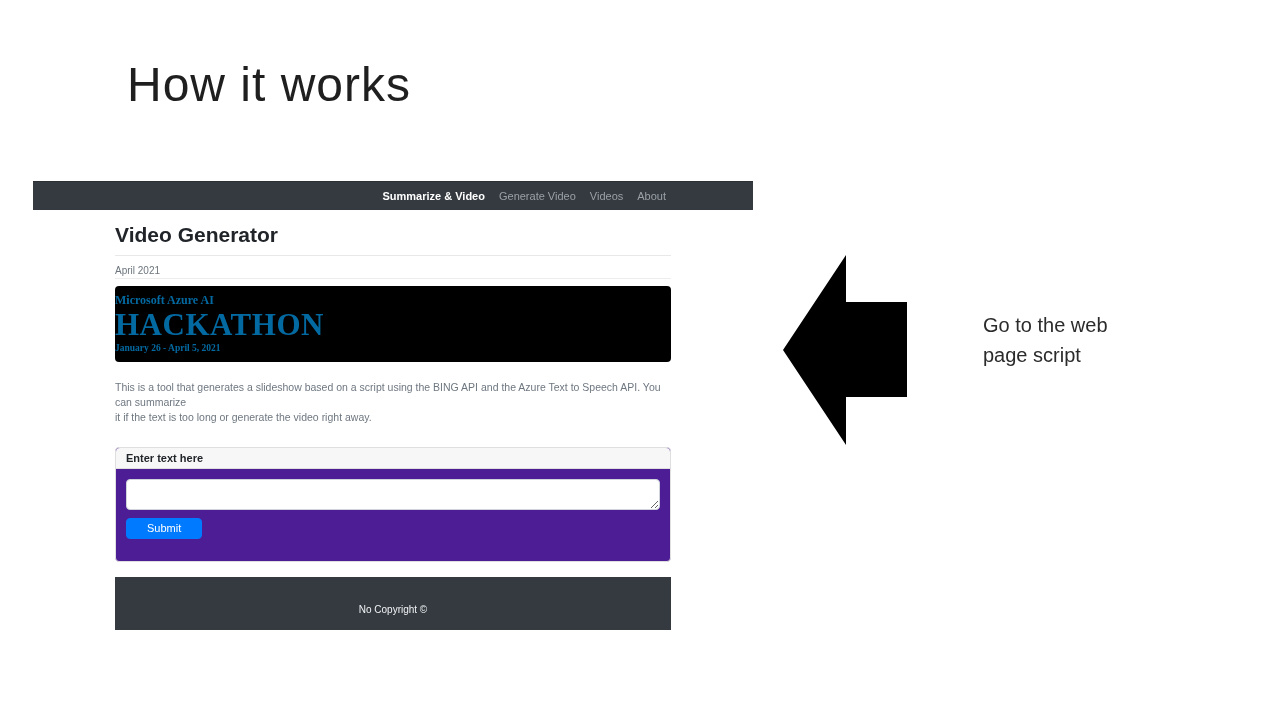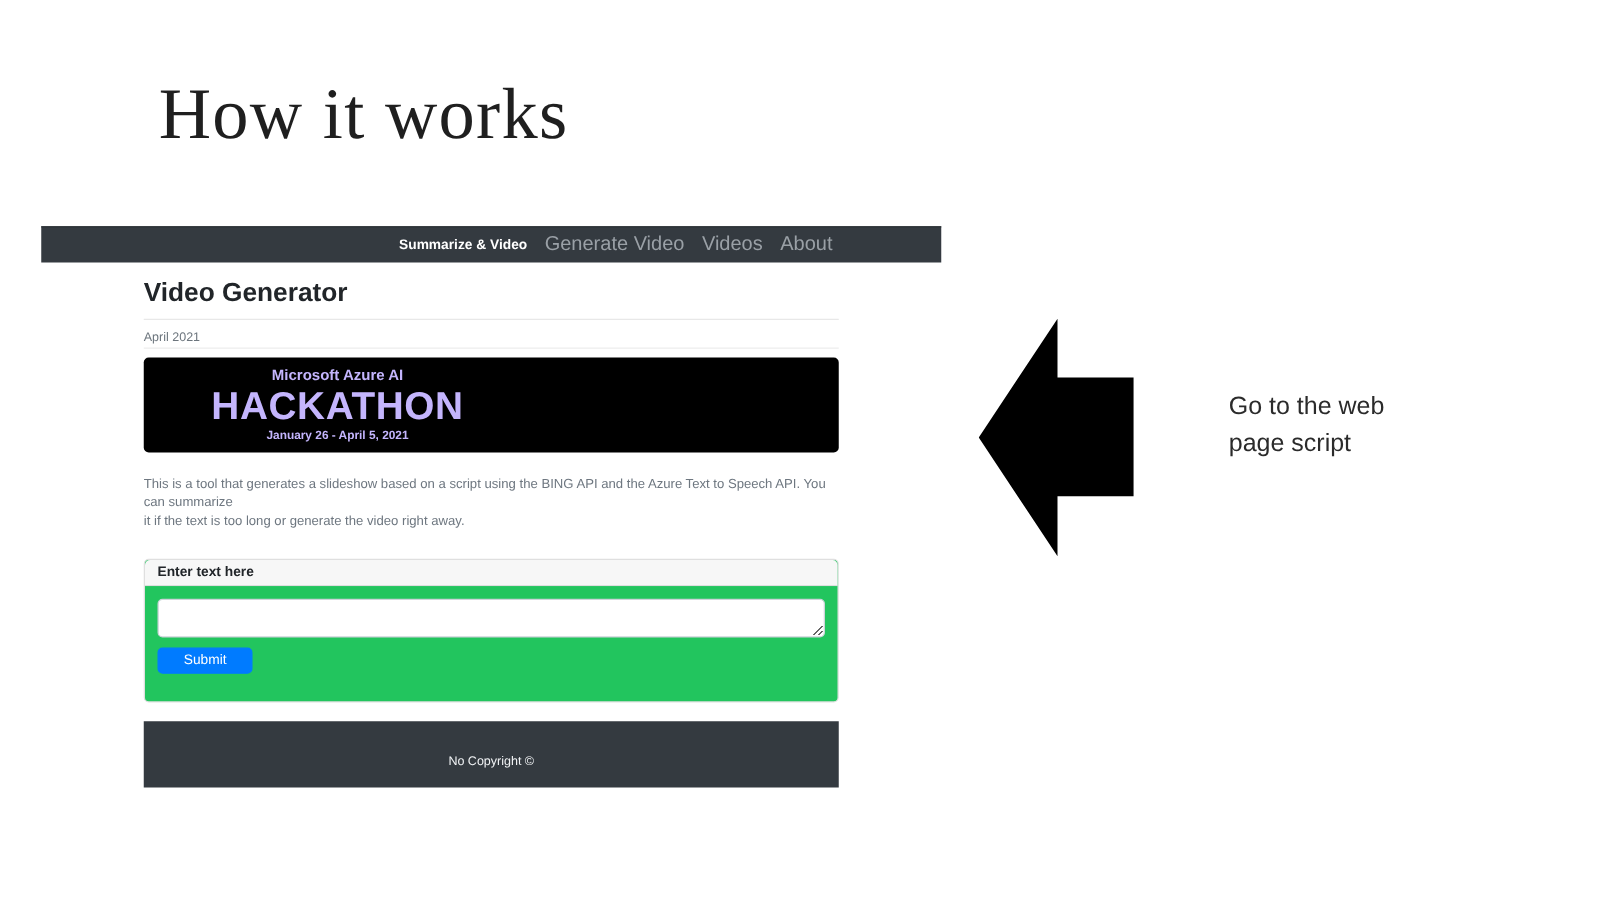--- a/index.html
+++ b/index.html
@@ -8,25 +8,24 @@
     font-family: "Liberation Sans", sans-serif;
     background: #ffffff;
     position: relative;
     overflow: hidden;
   }
 
   
   .slide-title {
     position: absolute;
     left: 127px; top: 57px;
-    font-size: 58px;
+    font-size: 48px;
     font-weight: 300;
     letter-spacing: 1px;
     color: #1f1f1f;
-    font-family: Liberation Serif, serif;
   }
 
   .caption {
     position: absolute;
     left: 983px; top: 310px;
     font-size: 20px;
     font-weight: 300;
     line-height: 30px;
     color: #2b2b2b;
   }
@@ -60,21 +59,21 @@
   }
   .navbar-brand {
     color: #ffffff;
     font-size: 11px;
     font-weight: 700;
     padding: 0 7px;
     cursor: pointer;
   }
   .nav-link {
     color: #9aa0a6;
-    font-size: 16px;
+    font-size: 11px;
     padding: 0 7px;
     cursor: pointer;
   }
 
   .page-container { width: 556px; margin: 4px auto; }
 
   .page-heading {
     margin-top: 11px;
     font-size: 21px;
     line-height: 27px;
@@ -93,38 +92,38 @@
   }
 
   .banner {
     margin-top: 7px;
     height: 76px;
     background: var(--banner-bg, #000000);
     border-radius: 4px;
     padding-top: 6px;
     overflow: hidden;
   }
-  .banner-logo { width: 310px; text-align: center; color: #c4b5fd; }
+  .banner-logo { width: 310px; color: #0369a1; font-family: Liberation Serif, serif; }
   .banner-line1 { font-size: 12px; font-weight: 600; line-height: 16px; }
   .banner-line2 { font-size: 31px; font-weight: 800; line-height: 34px; letter-spacing: 0.5px; }
   .banner-line3 { font-size: 9.5px; font-weight: 700; line-height: 13px; }
 
   .page-desc {
     margin-top: 18px;
     font-size: 10.5px;
     line-height: 15px;
     color: #6e7780;
   }
   .page-desc span { display: block; }
 
   .card {
     margin-top: 22px;
     border: 1px solid #dfdfdf;
     border-radius: 4px;
-    background: #22c55e;
+    background: #4c1d95;
   }
   .card-header {
     background: #f7f7f7;
     border-bottom: 1px solid #dfdfdf;
     padding: 4px 10px 4px;
     font-size: 11px;
     font-weight: 600;
     color: #212529;
     border-radius: 4px 4px 0 0;
   }

